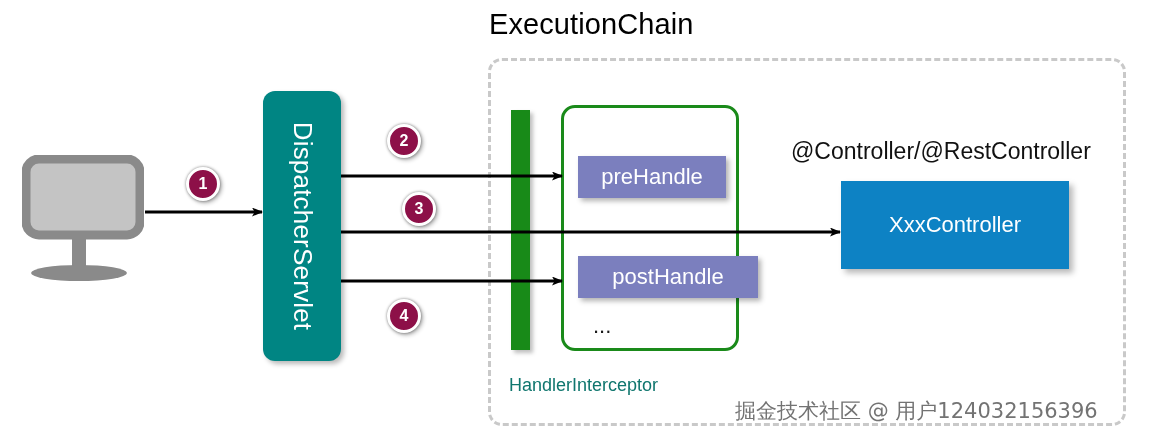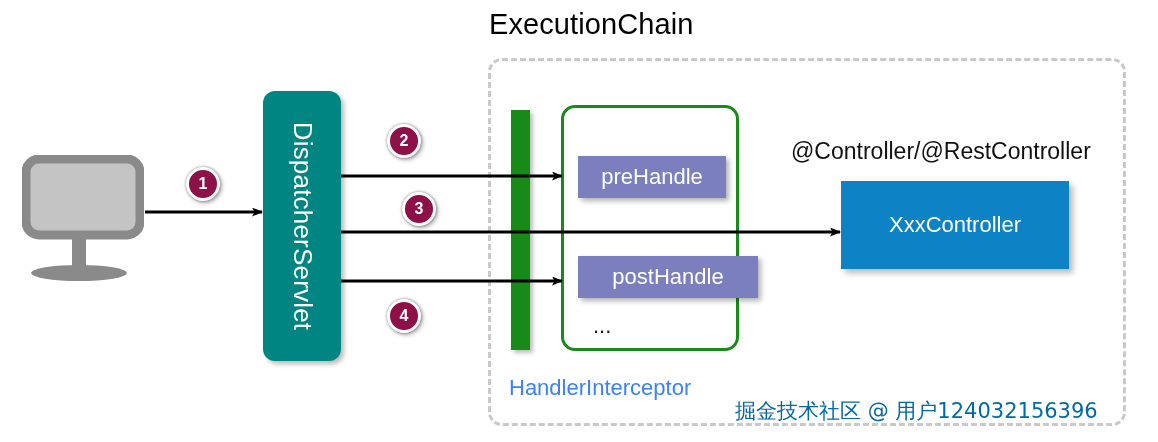--- a/index.html
+++ b/index.html
@@ -35,22 +35,22 @@
     left: 489px;
     top: 8px;
     font-size: 29px;
     color: #000000;
     white-space: nowrap;
     letter-spacing: .1px;
   }
   #handler-interceptor-label {
     left: 509px;
     top: 375px;
-    font-size: 22px;
-    color: #3b82f6;
+    font-size: 18px;
+    color: #0f766e;
     white-space: nowrap;
   }
 
   
   #client-monitor {
     left: 22px;
     top: 155px;
     width: 122px;
     height: 128px;
   }
@@ -176,21 +176,21 @@
     width: 1158px;
     height: 442px;
     pointer-events: none;
   }
 
   
   #watermark {
     left: 735px;
     top: 397px;
     font-size: 21px;
-    color: #0369a1;
+    color: #737373;
     white-space: nowrap;
     font-family: "DejaVu Sans", sans-serif;
   }
 </style>
 </head>
 <body>
 
 <div id="canvas">
 
   <div class="abs" id="execution-chain-box"></div>

